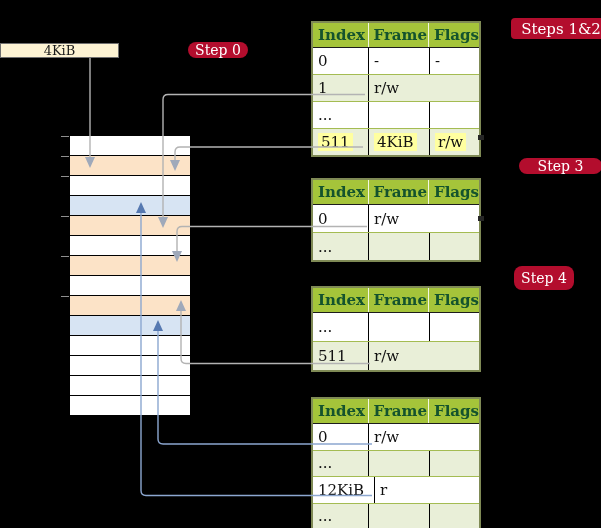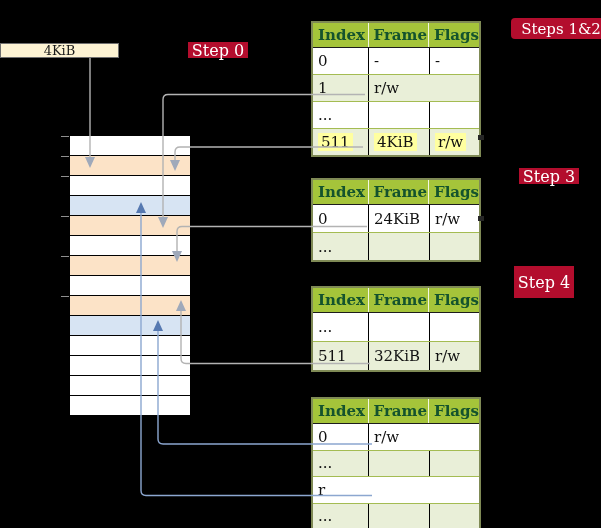--- a/index.html
+++ b/index.html
@@ -3,26 +3,26 @@
 <meta charset="utf-8">
 <style>
   html,body{margin:0;padding:0;background:#000;}
   #canvas{position:relative;width:601px;height:528px;background:#000;overflow:hidden;
           font-family:"DejaVu Serif","Liberation Serif",serif;}
   
   #legend-box{position:absolute;left:0;top:43px;width:119px;height:15px;background:var(--legend-cream);
       border:1px solid #6f6f6f;box-sizing:border-box;display:flex;align-items:center;justify-content:center;
       font-size:13px;color:#1a1a1a;}
   
-  .badge{position:absolute;background:var(--badge-red);color:#fff;border-radius:0;
-      display:flex;align-items:center;justify-content:center;font-size:16px;}
+  .badge{position:absolute;background:var(--badge-red);color:#fff;border-radius:8px;
+      display:flex;align-items:center;justify-content:center;font-size:14px;}
   #badge-step0{left:188px;top:42px;width:60px;height:16px;}
   #badge-steps12{left:511px;top:18px;width:100px;height:21px;font-size:15px;border-radius:4px;}
-  #badge-step3{left:519px;top:168px;width:60px;height:16px;}
-  #badge-step4{left:514px;top:266px;width:60px;height:32px;}
+  #badge-step3{left:519px;top:158px;width:83px;height:16px;}
+  #badge-step4{left:514px;top:266px;width:60px;height:24px;}
   
   #memory-column{position:absolute;left:70px;top:136px;width:120px;height:280px;}
   .mem-row{height:20px;box-sizing:border-box;border-bottom:1px solid #000;}
   .mem-row.white{background:#ffffff;}
   .mem-row.orange{background:var(--memory-orange);}
   .mem-row.blue{background:var(--memory-blue);}
   .tick{position:absolute;left:-9px;width:8px;height:1px;background:#8f8f8f;}
   
   .ptable{position:absolute;left:311px;width:170px;box-sizing:border-box;
       border:2px solid var(--table-border-olive);background:#fff;font-size:15px;color:#111;}
@@ -131,82 +131,79 @@
   <div class="ptable" id="table-2">
       <div class="thead">
         <div class="hcell c0">Index</div>
         <div class="hcell c1">Frame</div>
         <div class="hcell c2">Flags</div>
       </div>
       <div class="trow">
         <div class="tcell c0">
           <span>0</span>
         </div>
+        <div class="tcell c2">
+          <span>r/w</span>
+        </div>
+      </div>
+      <div class="trow shaded">
+        <div class="tcell c0">
+          <span>...</span>
+        </div>
+        <div class="tcell c1"></div>
+        <div class="tcell c2"></div>
+      </div>
+    </div>
+  <div class="ptable" id="table-3">
+      <div class="thead">
+        <div class="hcell c0">Index</div>
+        <div class="hcell c1">Frame</div>
+        <div class="hcell c2">Flags</div>
+      </div>
+      <div class="trow">
+        <div class="tcell c0">
+          <span>...</span>
+        </div>
+        <div class="tcell c1"></div>
+        <div class="tcell c2"></div>
+      </div>
+      <div class="trow shaded">
+        <div class="tcell c0">
+          <span>511</span>
+        </div>
+        <div class="tcell c2">
+          <span>r/w</span>
+        </div>
+      </div>
+    </div>
+  <div class="ptable" id="table-4">
+      <div class="thead">
+        <div class="hcell c0">Index</div>
+        <div class="hcell c1">Frame</div>
+        <div class="hcell c2">Flags</div>
+      </div>
+      <div class="trow">
+        <div class="tcell c0">
+          <span>0</span>
+        </div>
+        <div class="tcell c2">
+          <span>r/w</span>
+        </div>
+      </div>
+      <div class="trow shaded">
+        <div class="tcell c0">
+          <span>...</span>
+        </div>
+        <div class="tcell c1"></div>
+        <div class="tcell c2"></div>
+      </div>
+      <div class="trow">
         <div class="tcell c1">
-          <span>24KiB</span>
-        </div>
-        <div class="tcell c2">
-          <span>r/w</span>
-        </div>
-      </div>
-      <div class="trow shaded">
-        <div class="tcell c0">
-          <span>...</span>
-        </div>
-        <div class="tcell c1"></div>
-        <div class="tcell c2"></div>
-      </div>
-    </div>
-  <div class="ptable" id="table-3">
-      <div class="thead">
-        <div class="hcell c0">Index</div>
-        <div class="hcell c1">Frame</div>
-        <div class="hcell c2">Flags</div>
-      </div>
-      <div class="trow">
-        <div class="tcell c0">
-          <span>...</span>
-        </div>
-        <div class="tcell c1"></div>
-        <div class="tcell c2"></div>
-      </div>
-      <div class="trow shaded">
-        <div class="tcell c0">
-          <span>511</span>
-        </div>
-        <div class="tcell c1">
-          <span>32KiB</span>
-        </div>
-        <div class="tcell c2">
-          <span>r/w</span>
-        </div>
-      </div>
-    </div>
-  <div class="ptable" id="table-4">
-      <div class="thead">
-        <div class="hcell c0">Index</div>
-        <div class="hcell c1">Frame</div>
-        <div class="hcell c2">Flags</div>
-      </div>
-      <div class="trow">
-        <div class="tcell c0">
-          <span>0</span>
-        </div>
-        <div class="tcell c2">
-          <span>r/w</span>
-        </div>
-      </div>
-      <div class="trow shaded">
-        <div class="tcell c0">
-          <span>...</span>
-        </div>
-        <div class="tcell c1"></div>
-        <div class="tcell c2"></div>
-      </div>
-      <div class="trow">
+          <span>12KiB</span>
+        </div>
         <div class="tcell c2">
           <span>r</span>
         </div>
       </div>
       <div class="trow shaded">
         <div class="tcell c0">
           <span>...</span>
         </div>
         <div class="tcell c1"></div>
         <div class="tcell c2"></div>

